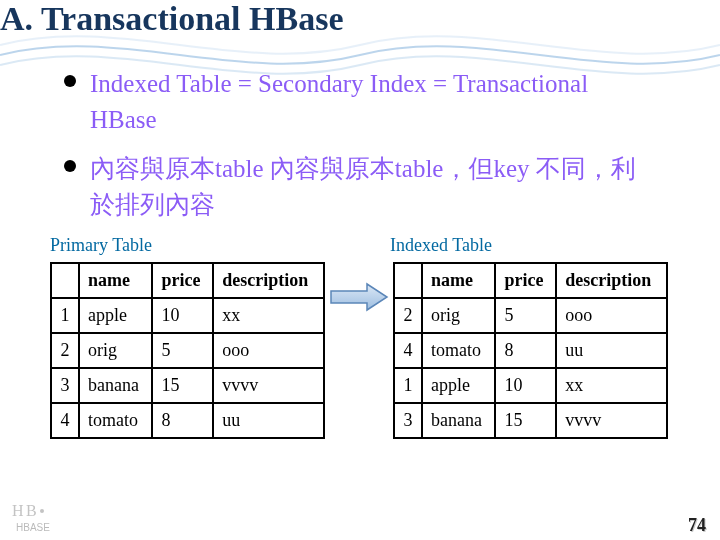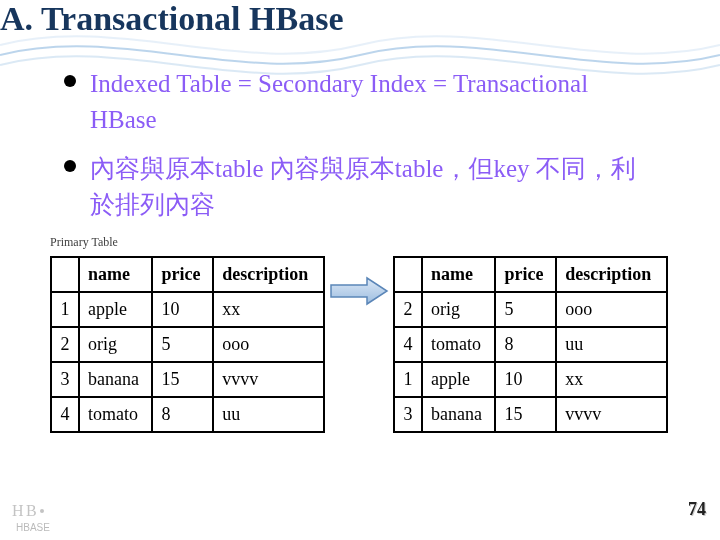--- a/index.html
+++ b/index.html
@@ -50,22 +50,22 @@
   .tables-area {
     margin: 10px 50px 0 50px;
     position: relative;
   }
   .table-titles {
     display: flex;
     justify-content: space-between;
     margin-bottom: 6px;
   }
   .table-title-left, .table-title-right {
-    font-size: 12px;
-    color: #404040;
+    font-size: 18px;
+    color: #0369a1;
     width: 280px;
   }
   .table-title-right { text-align: left; margin-left: 60px; }
   .tables-row {
     display: flex;
     align-items: flex-start;
     gap: 0;
   }
   table.data {
     border-collapse: collapse;
@@ -88,21 +88,21 @@
   table.data th.blank { background: #fff; }
   .arrow-cell {
     width: 68px;
     display: flex;
     align-items: flex-start;
     justify-content: center;
     padding-top: 20px;
   }
   .page-number {
     position: absolute;
-    bottom: 20px;
+    bottom: 4px;
     right: 14px;
     font-size: 18px;
     font-weight: bold;
     color: #222;
     text-shadow: 1px 1px 0 #ccc;
   }
   .logo {
     position: absolute;
     bottom: 8px;
     left: 12px;
@@ -127,20 +127,21 @@
 <h1 class="slide-title">A. Transactional HBase</h1>
 
 <ul class="bullets">
   <li>Indexed Table = Secondary Index = Transactional HBase</li>
   <li>內容與原本table 內容與原本table，但key 不同，利於排列內容</li>
 </ul>
 
 <div class="tables-area">
   <div class="table-titles">
     <div class="table-title-left">Primary Table</div>
+    <div class="table-title-right">Indexed Table</div>
   </div>
   <div class="tables-row">
 
     <table class="data">
       <tbody>
           <tr>
         <th class="rownum blank"></th>
         <th>name</th>
         <th>price</th>
         <th>description</th>

